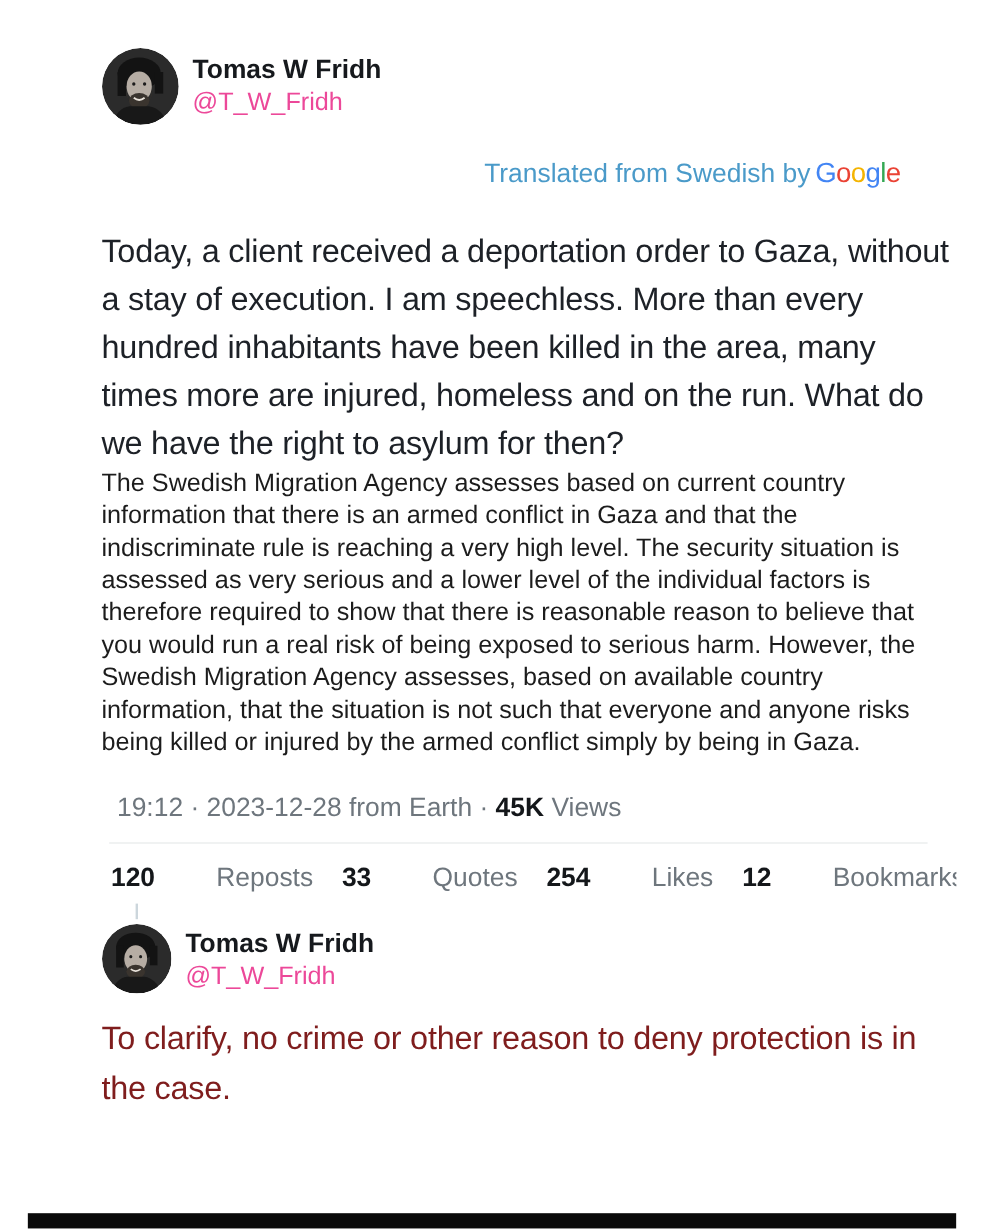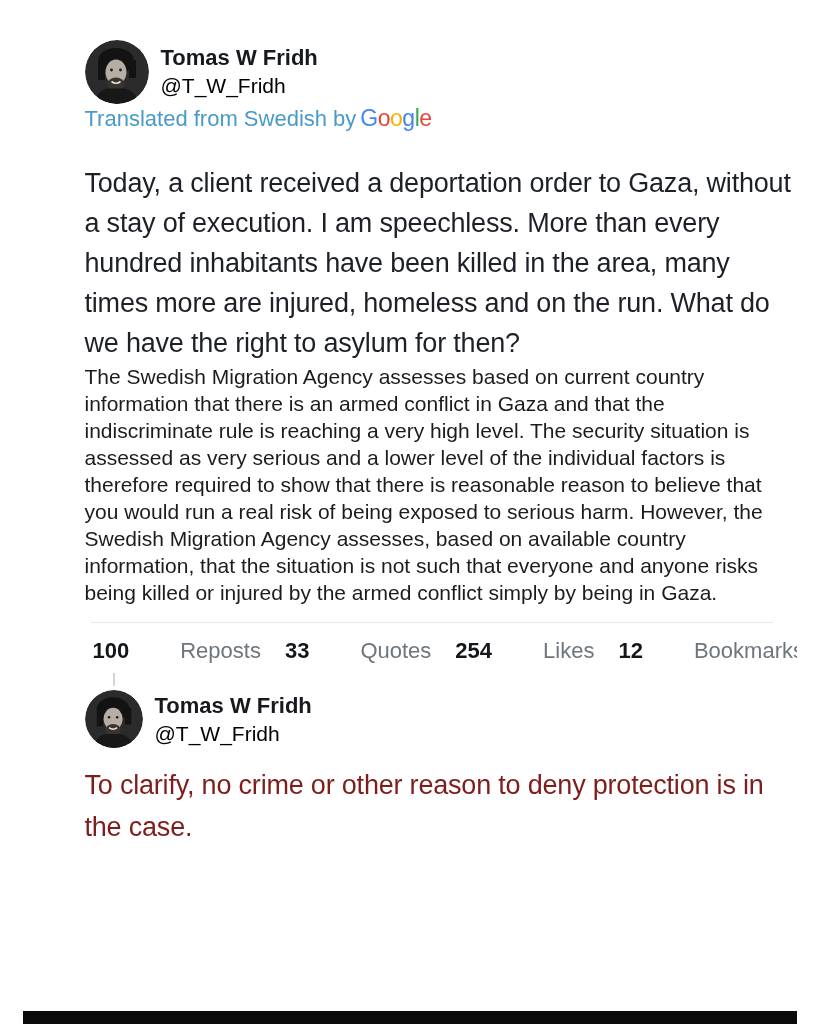--- a/index.html
+++ b/index.html
@@ -16,24 +16,24 @@
   }
   .content { padding: 40px 46px 0 62px; }
 
   
   .author-row { display: flex; align-items: flex-start; gap: 12px; }
   .avatar { border-radius: 50%; overflow: hidden; flex: 0 0 auto; display: block; }
   .avatar-lg { width: 64px; height: 64px; }
   .avatar-sm { width: 58px; height: 58px; }
   .author-names { padding-top: 4px; }
   .author-name { font-size: 22px; font-weight: bold; color: #16191d; line-height: 28px; }
-  .author-handle { font-size: 21px; color: #000000; line-height: 27px; }
+  .author-handle { font-size: 21px; color: #ec4899; line-height: 27px; }
 
   
-  .translate-row { font-size: 22px; line-height: 28px; }
+  .translate-row { margin-top: 26px; font-size: 22px; line-height: 28px; text-align: right; }
   .google-logo { font-size: 23px; font-weight: 500; letter-spacing: -0.5px; margin-left: 4px; }
 
   
   .tweet-body {
     margin-top: 30px;
     width: 715px;
     font-size: 27px;
     line-height: 40px;
     letter-spacing: -0.2px;
     color: #1d2127;
@@ -111,26 +111,31 @@
     </div>
 
     <div class="translate-row">
       <span style="color: rgb(74, 154, 201);">Translated from Swedish by</span><span class="google-logo"><span style="color: rgb(66, 133, 244);">G</span><span style="color: rgb(234, 67, 53);">o</span><span style="color: rgb(244, 180, 0);">o</span><span style="color: rgb(66, 133, 244);">g</span><span style="color: rgb(52, 168, 83);">l</span><span style="color: rgb(234, 67, 53);">e</span></span>
     </div>
 
     <p class="tweet-body">Today, a client received a deportation order to Gaza, without a stay of execution. I am speechless. More than every hundred inhabitants have been killed in the area, many times more are injured, homeless and on the run. What do we have the right to asylum for then?</p>
 
     <p class="quote-body">The Swedish Migration Agency assesses based on current country information that there is an armed conflict in Gaza and that the indiscriminate rule is reaching a very high level. The security situation is assessed as very serious and a lower level of the individual factors is therefore required to show that there is reasonable reason to believe that you would run a real risk of being exposed to serious harm. However, the Swedish Migration Agency assesses, based on available country information, that the situation is not such that everyone and anyone risks being killed or injured by the armed conflict simply by being in Gaza.</p>
 
+    <div class="meta-row">
+      <span>19:12 · 2023-12-28 from Earth ·</span>
+      <span class="meta-bold">45K</span>
+      <span>Views</span>
+    </div>
 
     <div class="divider"></div>
 
     <div class="stats-row">
       <span class="stat">
-        <span class="stat-count">100</span>
+        <span class="stat-count">120</span>
         <span class="stat-label">Reposts</span>
       </span>
       <span class="stat">
         <span class="stat-count">33</span>
         <span class="stat-label">Quotes</span>
       </span>
       <span class="stat">
         <span class="stat-count">254</span>
         <span class="stat-label">Likes</span>
       </span>

